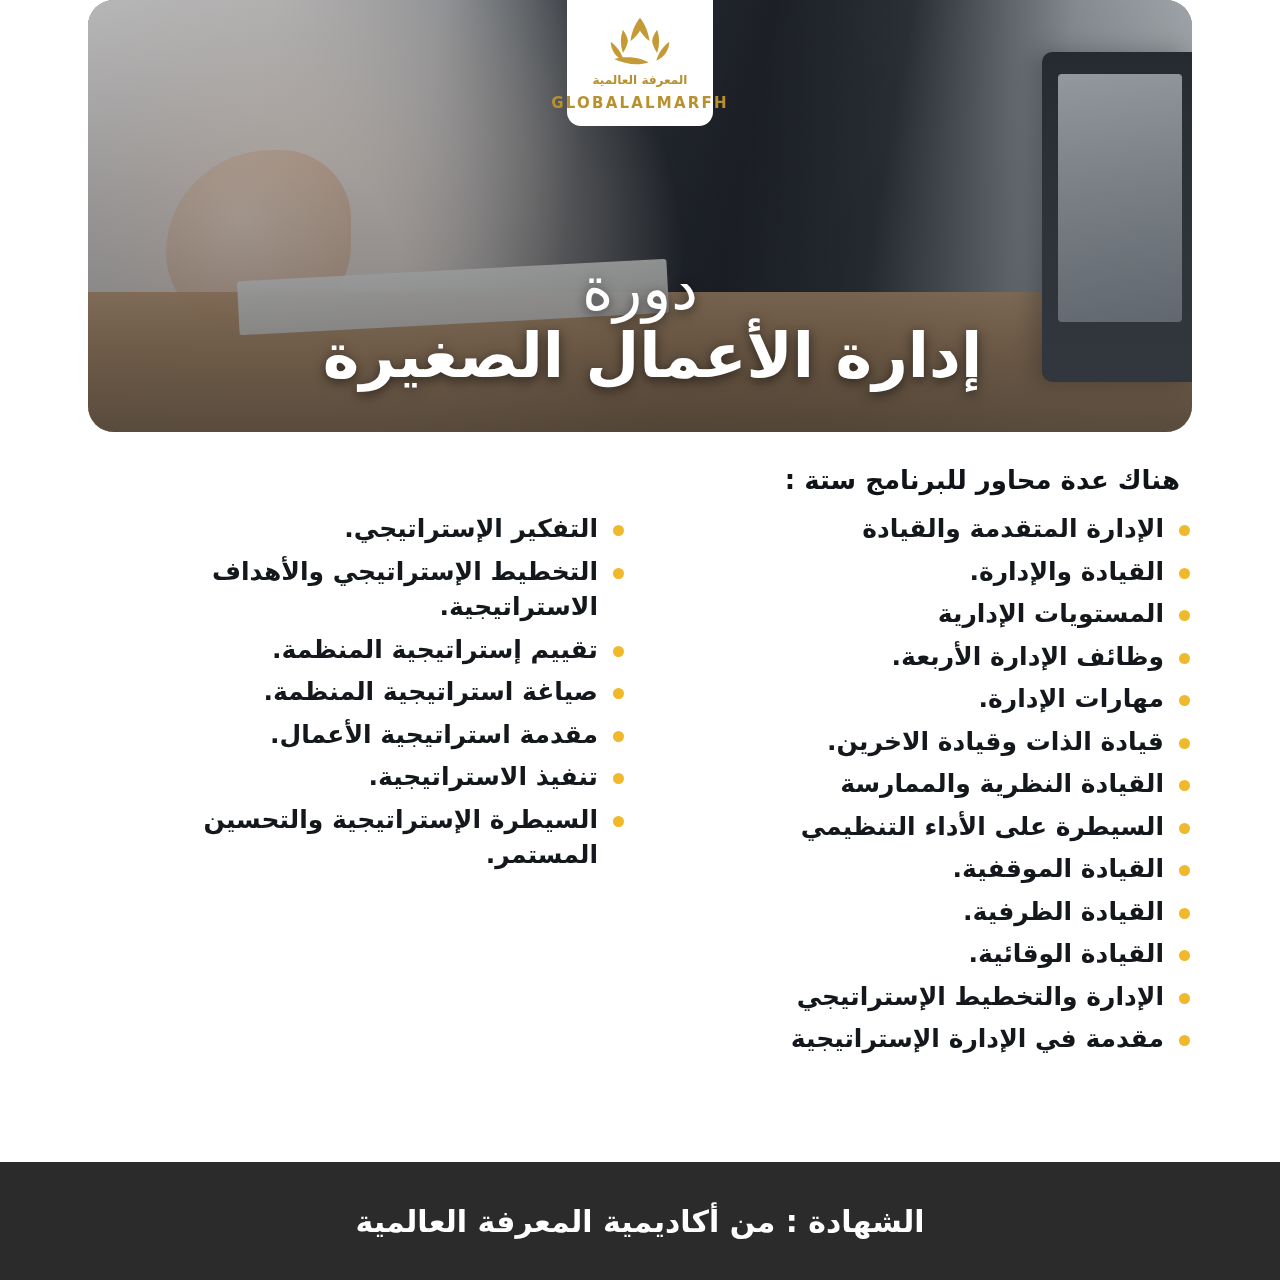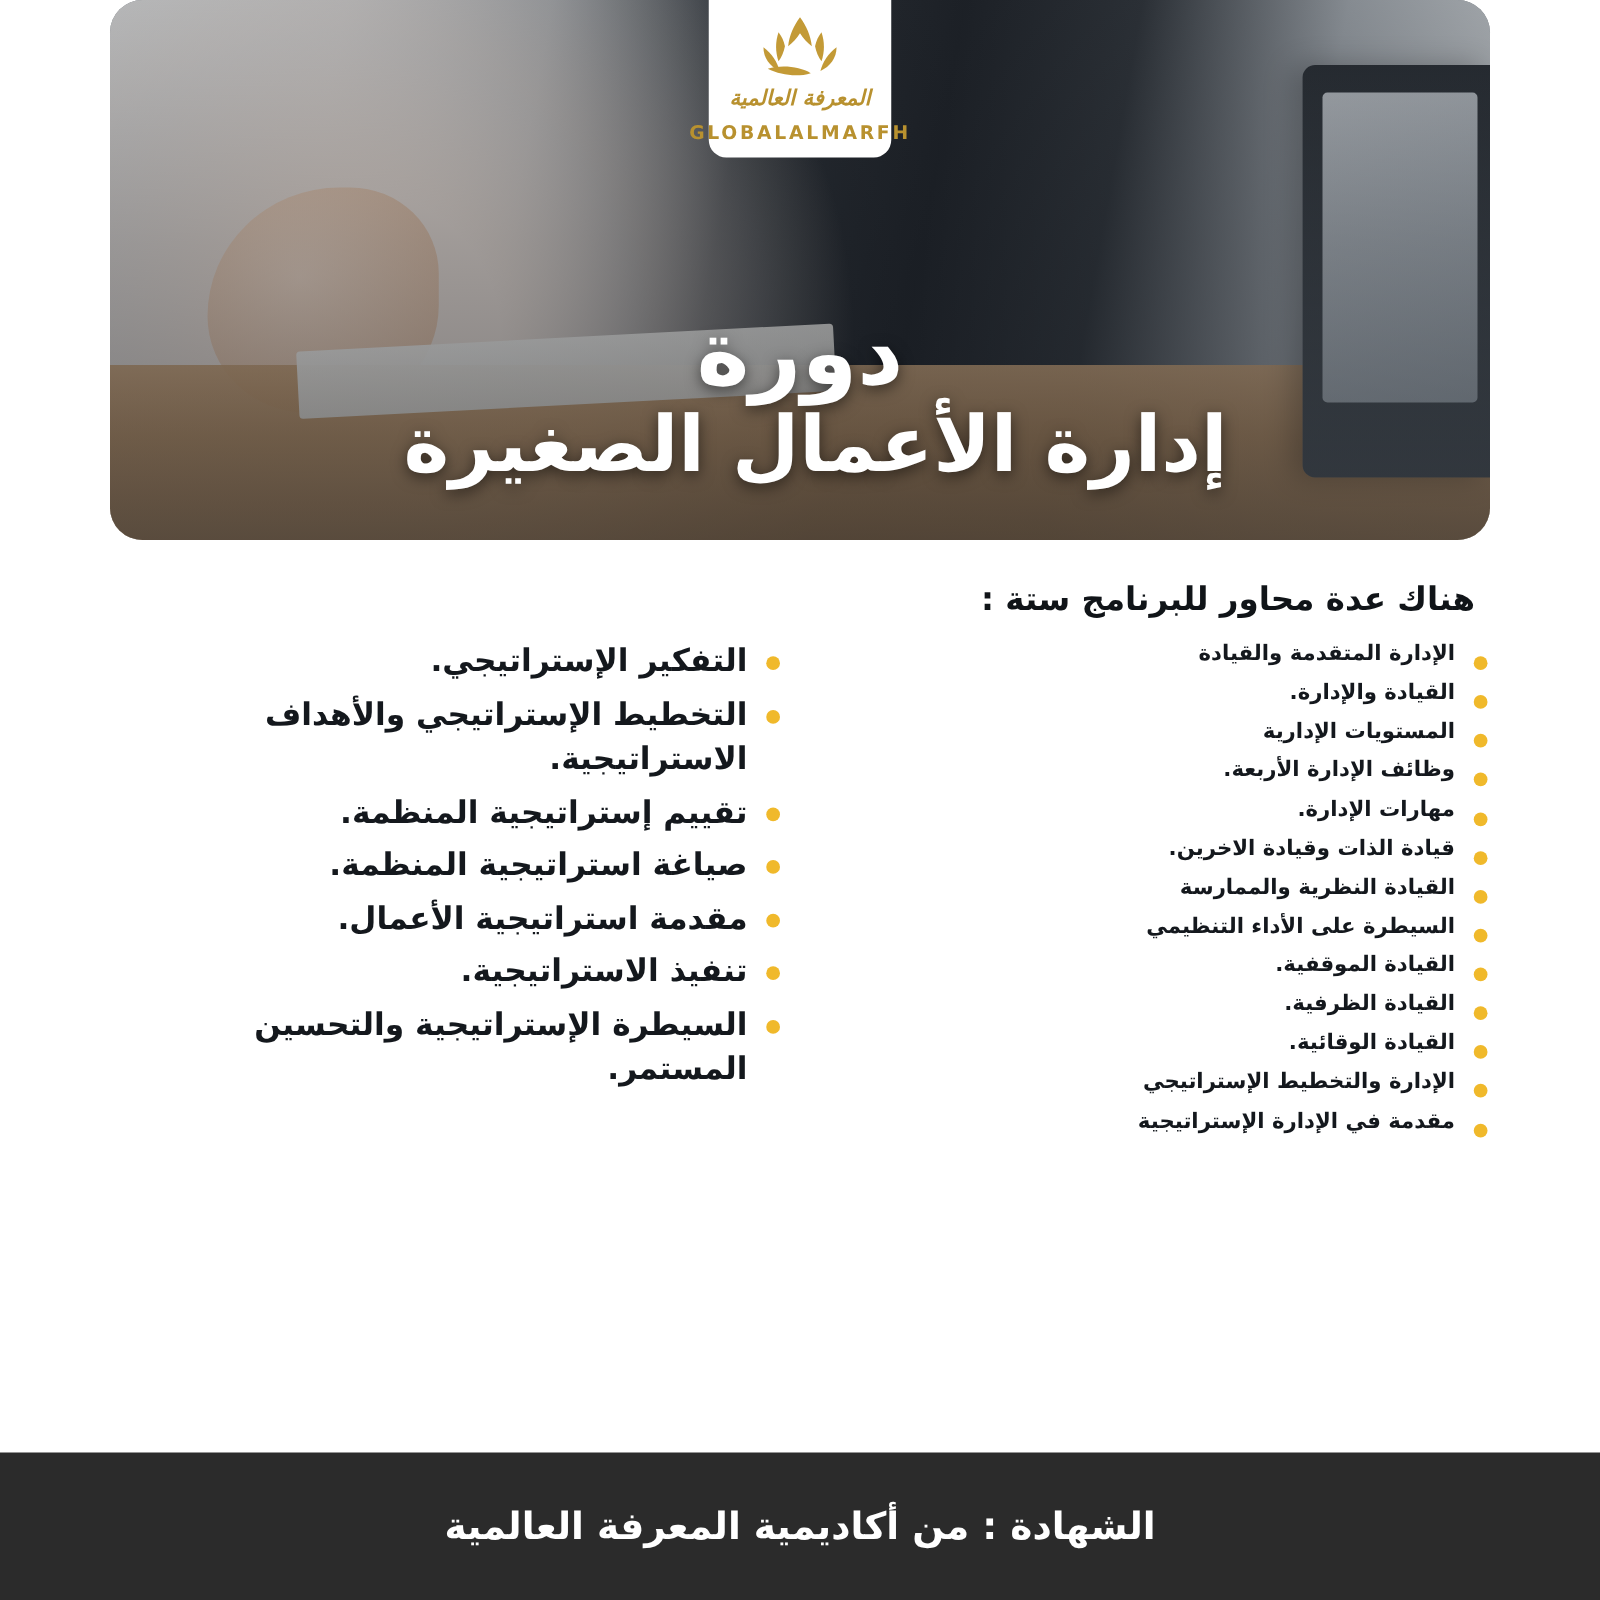--- a/index.html
+++ b/index.html
@@ -75,32 +75,32 @@
     transform: translateX(-50%);
     width: 146px; height: 126px;
     background: #ffffff;
     border-radius: 0 0 14px 14px;
     display: flex; flex-direction: column;
     align-items: center; justify-content: center;
     gap: 6px;
   }
   .logo-mark { width: 86px; height: 52px; }
   .logo-text {
-    font-size: 17px; font-weight: 700; color: #b8912f; letter-spacing: .5px;
-    line-height: 1.25; text-align: center; font-style: italic;
+    font-size: 12px; font-weight: 700; color: #b8912f; letter-spacing: .5px;
+    line-height: 1.25; text-align: center;
   }
   .logo-sub { font-size: 15px; letter-spacing: 2.2px; color: #b8912f; font-weight: 700; }
   .hero-title {
     position: absolute;
     left: 0; right: 0; bottom: 42px;
     text-align: center;
     color: #ffffff;
     text-shadow: 0 3px 12px rgba(0,0,0,.55);
   }
-  .hero-title .l1 { font-size: 72px; font-weight: 700; line-height: 1.02; }
+  .hero-title .l1 { font-size: 60px; font-weight: 400; line-height: 1.02; }
   .hero-title .l2 { font-size: 62px; font-weight: 800; line-height: 1.08; margin-top: 4px; padding-left: 25px; }
 
   
   .content {
     flex: 1;
     padding: 33px 86px 0 86px;
     display: flex;
     flex-direction: column;
   }
   .intro {
@@ -114,21 +114,21 @@
   .cols {
     display: flex;
     flex-direction: row;
     gap: 24px;
     align-items: flex-start;
   }
   .col { width: 50%; }
   ul.list { list-style: none; }
   ul.list li {
     position: relative;
-    font-size: 17px;
+    font-size: 25px;
     font-weight: 700;
     color: #14181d;
     line-height: 1.42;
     padding-right: 30px;
     margin-bottom: 7px;
     text-align: right;
   }
   ul.list li .dot {
     position: absolute;
     right: 4px;

